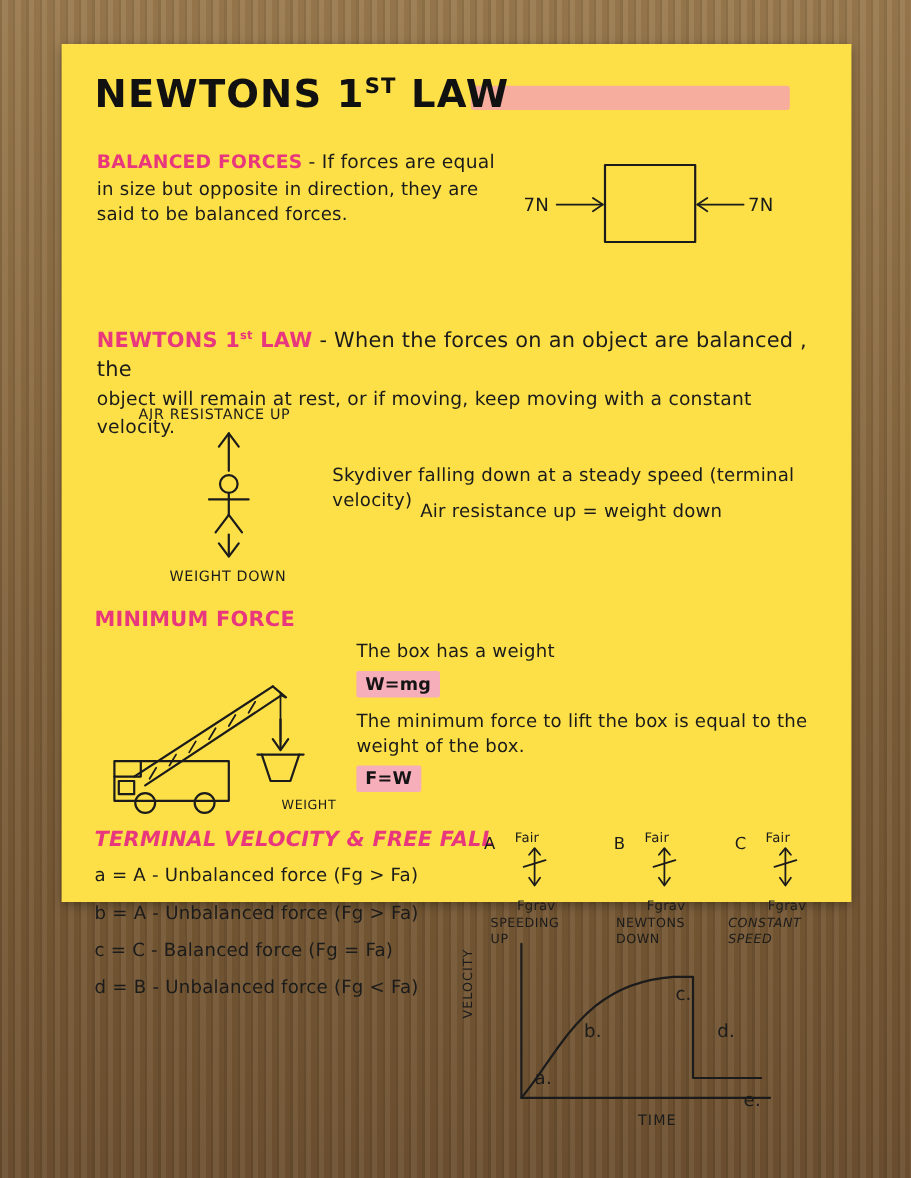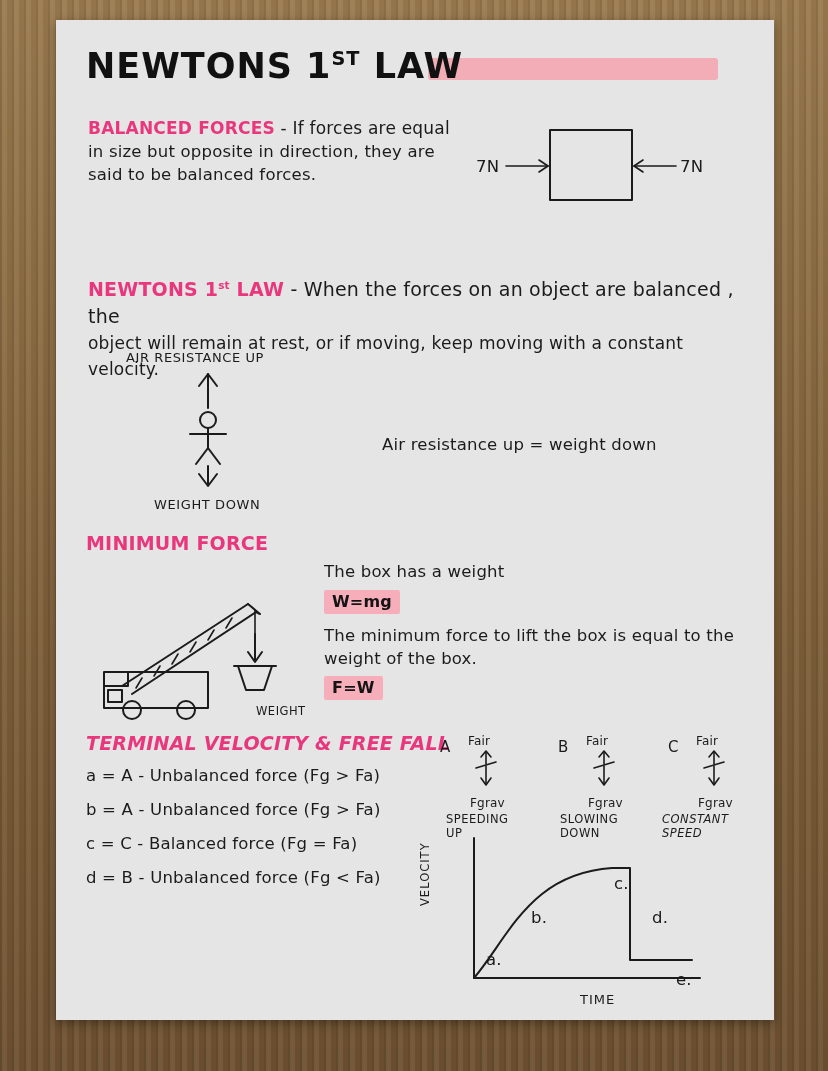--- a/index.html
+++ b/index.html
@@ -25,24 +25,24 @@
         rgba(0,0,0,0.10) 0px, rgba(0,0,0,0.10) 2px,
         rgba(255,255,255,0.05) 2px, rgba(255,255,255,0.05) 7px,
         rgba(0,0,0,0.04) 7px, rgba(0,0,0,0.04) 12px),
       linear-gradient(180deg, #9a7a4e 0%, #7d5e38 60%, #6d5030 100%);
   }
 
   
   #sheet {
     position: absolute;
     left: 56px;
-    top: 20px;
+    top: 40px;
     width: 718px;
-    height: 1000px;
-    background: #e5e5e5;
+    height: 780px;
+    background: #fde047;
     box-shadow: 0 3px 10px rgba(0,0,0,0.35);
   }
 
   .pad { position: absolute; }
 
   
   .hand {
     font-family: "DejaVu Sans", sans-serif;
     color: #1b1b1b;
     letter-spacing: 0.2px;
@@ -152,20 +152,21 @@
       <path class="stroke" d="M52 82 L40 98"></path>
       <path class="stroke" d="M52 82 L64 98"></path>
 
       <path class="stroke" d="M52 100 L52 118"></path>
       <path class="stroke" d="M43 108 L52 120 L61 108"></path>
     </svg>
   </div>
 
   <div class="pad hand small-txt" style="left:98px; top:477px;">WEIGHT DOWN</div>
 
+  <div class="pad hand body-txt" style="left:246px; top:380px;">Skydiver falling down at a steady speed (terminal velocity)</div>
   <div class="pad hand body-txt" style="left:326px; top:413px;">Air resistance up = weight down</div>
 
   <div class="pad hand pink" style="left:30px; top:512px; font-size:19px;">MINIMUM FORCE</div>
 
   <div class="pad" style="left:42px; top:548px;">
     <svg width="250" height="150" viewBox="0 0 250 150">
 
       <path class="stroke" d="M24 118 L150 36"></path>
       <path class="stroke" d="M34 126 L158 44"></path>
       <path class="stroke stroke-thin" d="M38 120 L44 110"></path>
@@ -231,21 +232,21 @@
     <div class="hand" style="font-size:15px; position:absolute; left:0; top:4px;">B</div>
     <div class="hand" style="font-size:12px; position:absolute; left:28px; top:0;">Fair</div>
     <svg width="110" height="54" viewBox="0 0 110 54" style="position:absolute; left:22px; top:14px;">
       <path class="stroke stroke-thin" d="M24 16 L24 4"></path>
       <path class="stroke stroke-thin" d="M19 9 L24 3 L29 9"></path>
       <path class="stroke stroke-thin" d="M24 18 L24 36"></path>
       <path class="stroke stroke-thin" d="M19 30 L24 37 L29 30"></path>
       <path class="stroke stroke-thin" d="M14 20 L34 14"></path>
     </svg>
     <div class="hand" style="font-size:12px; position:absolute; left:30px; top:62px;">Fgrav</div>
-    <div class="hand tiny-txt" style="position:absolute; left:2px; top:78px;">SLOWING DOWN</div>
+    <div class="hand tiny-txt" style="position:absolute; left:2px; top:78px;">NEWTONS DOWN</div>
   </div>
 
   <div class="pad" style="left:612px; top:714px;">
     <div class="hand" style="font-size:15px; position:absolute; left:0; top:4px;">C</div>
     <div class="hand" style="font-size:12px; position:absolute; left:28px; top:0;">Fair</div>
     <svg width="110" height="54" viewBox="0 0 110 54" style="position:absolute; left:22px; top:14px;">
       <path class="stroke stroke-thin" d="M24 16 L24 4"></path>
       <path class="stroke stroke-thin" d="M19 9 L24 3 L29 9"></path>
       <path class="stroke stroke-thin" d="M24 18 L24 36"></path>
       <path class="stroke stroke-thin" d="M19 30 L24 37 L29 30"></path>

